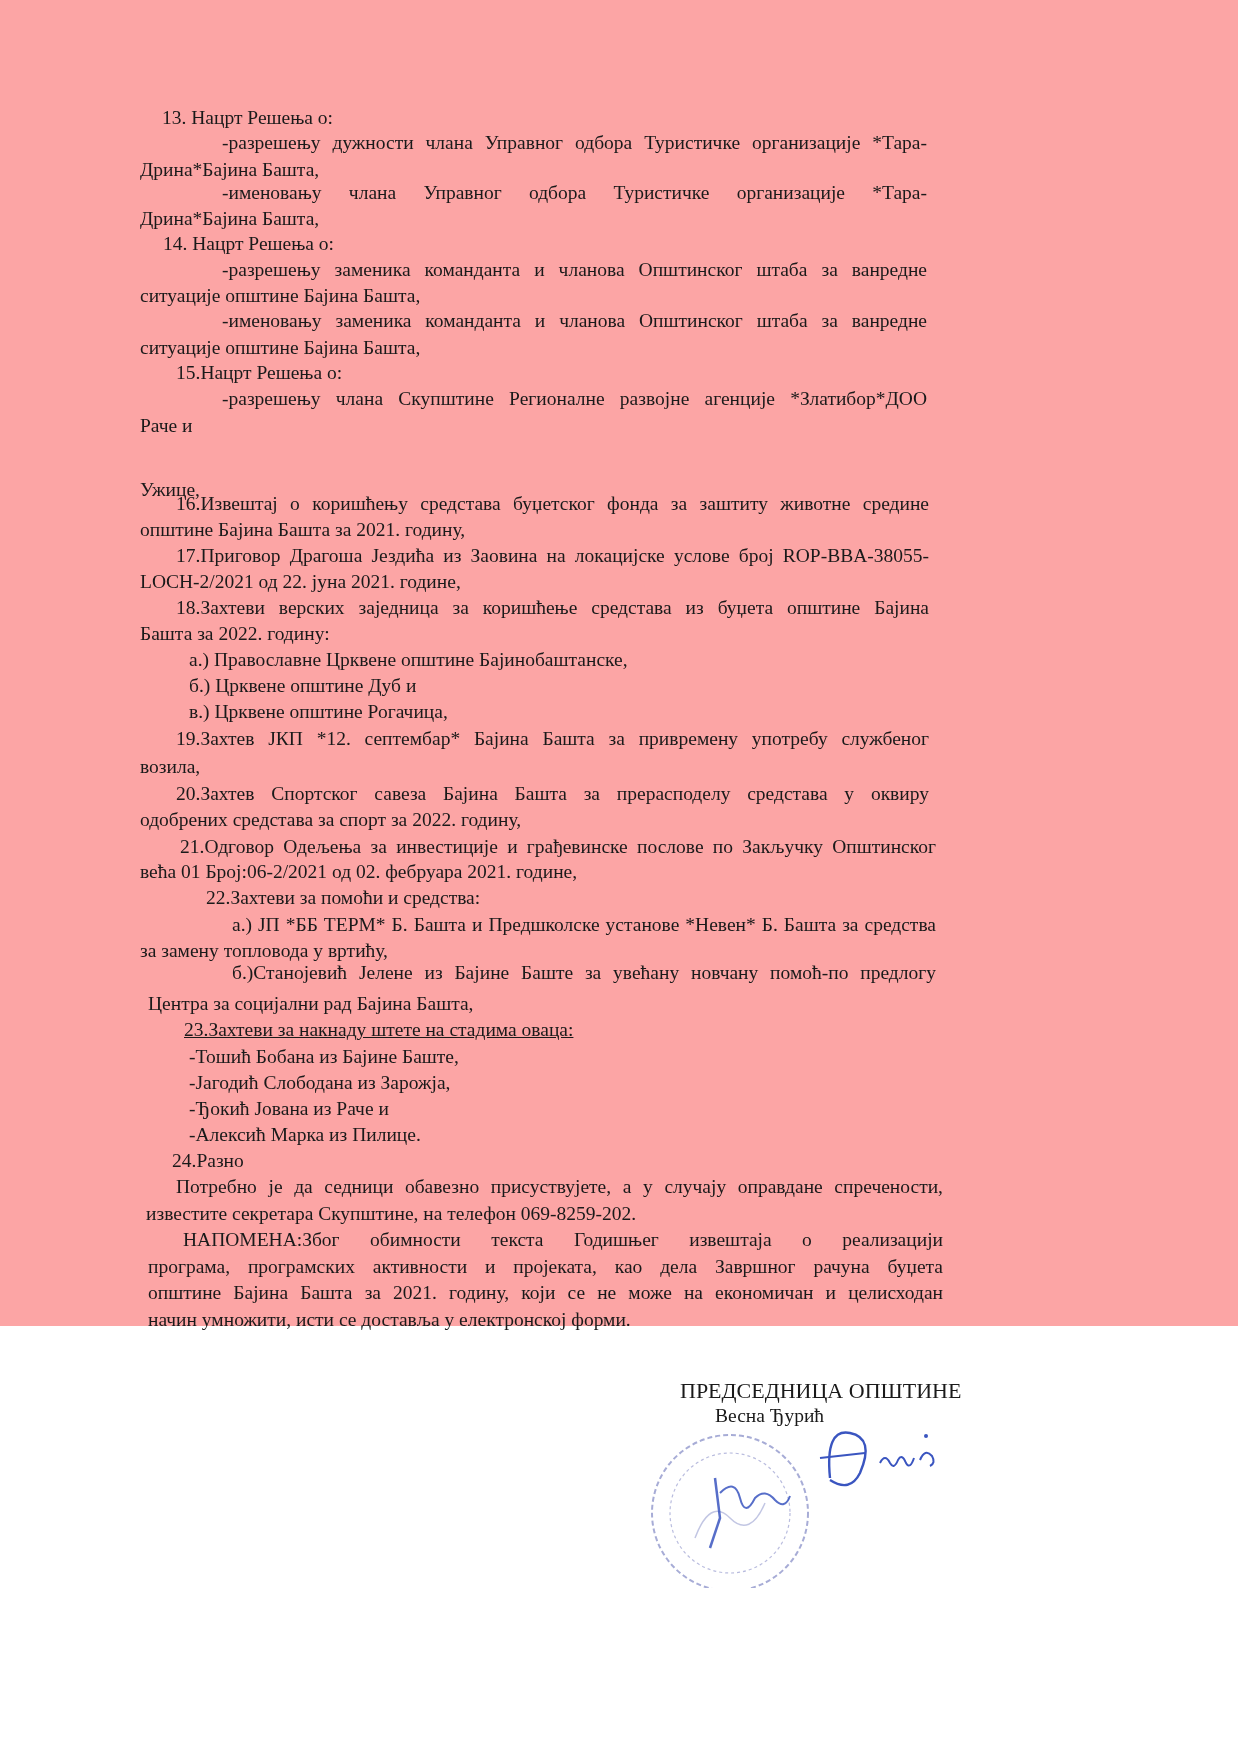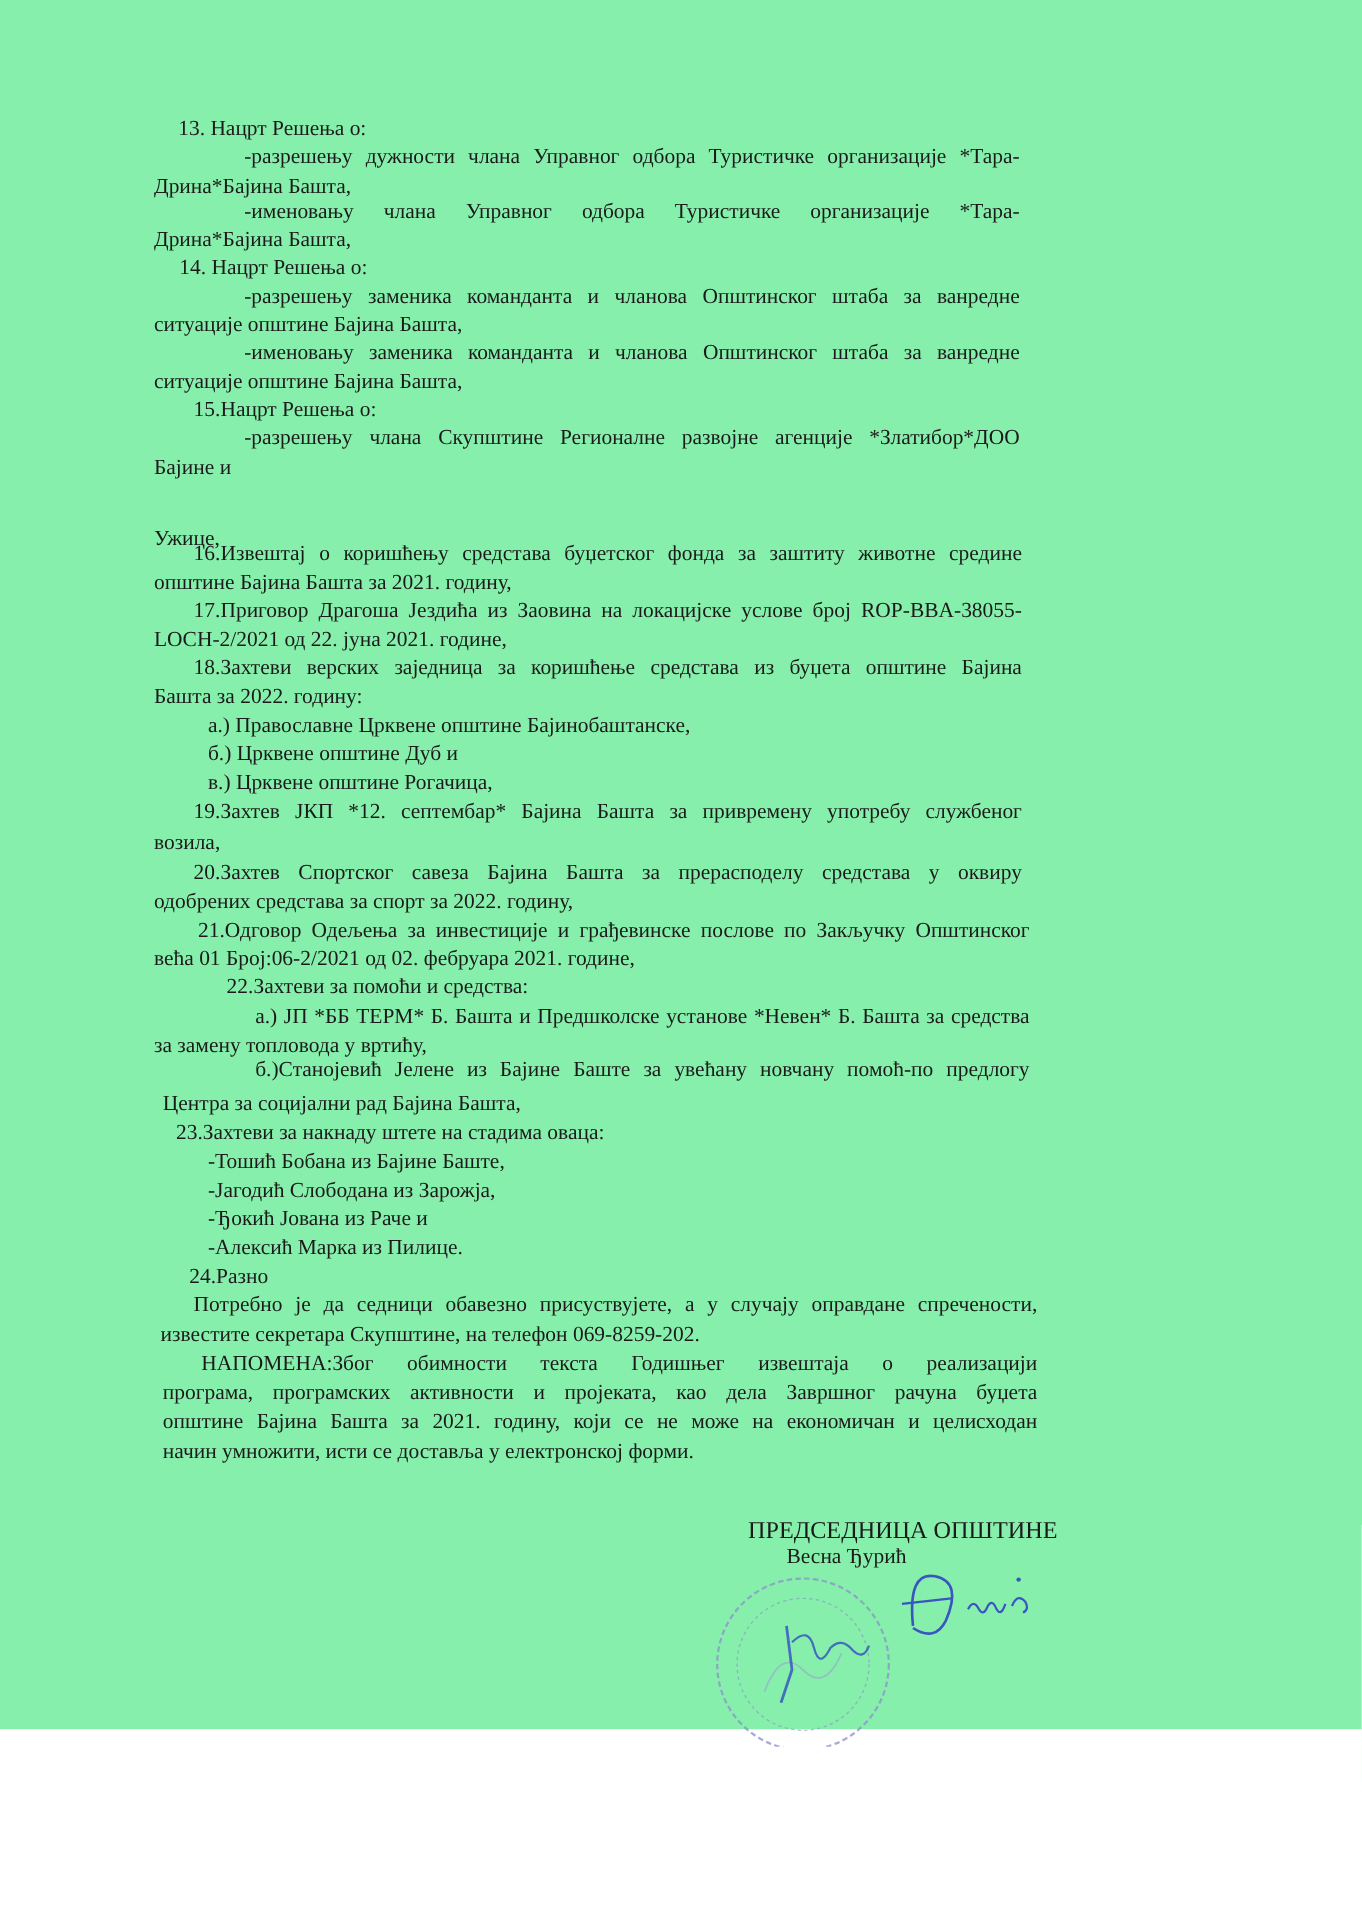--- a/index.html
+++ b/index.html
@@ -1,19 +1,19 @@
 <!DOCTYPE html>
 <html><head>
   <meta charset="utf-8">
   <style>
     html, body { margin: 0; padding: 0; background: #ffffff; }
     body { width: 1238px; height: 1750px; position: relative; overflow: hidden; }
     .page {
-      position: absolute; left: 0; top: 0; width: 1238px; height: 1572px;
-      background: #86efac;
+      position: absolute; left: 0; top: 0; width: 1238px; height: 1326px;
+      background: #fca5a5;
       font-family: "Liberation Serif", "DejaVu Serif", serif;
       color: #1a1a1a;
       font-size: 19.5px;
     }
     .ln {
       position: absolute;
       white-space: nowrap;
       line-height: 1;
     }
     .just { text-align: justify; text-align-last: justify; }
@@ -37,21 +37,21 @@
   <div class="ln" style="left:140px;top:209px;">Дрина*Бајина Башта,</div>
 
   <div class="ln" style="left:163px;top:234px;">14. Нацрт Решења о:</div>
   <div class="ln just" style="left:222px;top:260px;width:705px;">-разрешењу заменика команданта и чланова Општинског штаба за ванредне</div>
   <div class="ln" style="left:140px;top:286px;">ситуације општине Бајина Башта,</div>
   <div class="ln just" style="left:222px;top:311px;width:705px;">-именовању заменика команданта и чланова Општинског штаба за ванредне</div>
   <div class="ln" style="left:140px;top:338px;">ситуације општине Бајина Башта,</div>
 
   <div class="ln" style="left:176px;top:363px;">15.Нацрт  Решења о:</div>
   <div class="ln just" style="left:222px;top:389px;width:705px;">-разрешењу члана Скупштине Регионалне развојне агенције *Златибор*ДОО</div>
-  <div class="ln" style="left:140px;top:416px;">Бајине и</div>
+  <div class="ln" style="left:140px;top:416px;">Раче и</div>
   <div class="ln" style="left:140px;top:468px;margin-top:12px;">Ужице,</div>
 
   <div class="ln just" style="left:176px;top:494px;width:753px;">16.Извештај о коришћењу средстава буџетског фонда за заштиту животне средине</div>
   <div class="ln" style="left:140px;top:520px;">општине Бајина Башта за 2021. годину,</div>
 
   <div class="ln just" style="left:176px;top:546px;width:753px;">17.Приговор Драгоша Јездића из Заовина на локацијске услове број ROP-BBA-38055-</div>
   <div class="ln" style="left:140px;top:572px;">LOCH-2/2021 од 22. јуна 2021. године,</div>
 
   <div class="ln just" style="left:176px;top:598px;width:753px;">18.Захтеви верских заједница за коришћење средстава из буџета општине Бајина</div>
   <div class="ln" style="left:140px;top:624px;">Башта за 2022. годину:</div>
@@ -67,21 +67,21 @@
 
   <div class="ln just" style="left:180px;top:837px;width:756px;">21.Одговор Одељења за инвестиције и грађевинске послове по Закључку Општинског</div>
   <div class="ln" style="left:140px;top:862px;">већа 01 Број:06-2/2021 од 02. фебруара 2021. године,</div>
 
   <div class="ln" style="left:176px;top:888px;margin-left:30px;">22.Захтеви за помоћи и средства:</div>
   <div class="ln just" style="left:232px;top:915px;width:704px;">а.) ЈП *ББ ТЕРМ* Б. Башта и Предшколске установе *Невен* Б. Башта за средства</div>
   <div class="ln" style="left:140px;top:941px;">за замену топловода у вртићу,</div>
   <div class="ln just" style="left:232px;top:963px;width:704px;">б.)Станојевић Јелене из Бајине Баште за увећану новчану помоћ-по предлогу</div>
   <div class="ln" style="left:148px;top:994px;">Центра за социјални рад Бајина Башта,</div>
 
-  <div class="ln" style="left:160px;top:1020px;">23.Захтеви за накнаду штете на стадима оваца:</div>
+  <div class="ln" style="left:184px;top:1020px;text-decoration:underline;">23.Захтеви за накнаду штете на стадима оваца:</div>
   <div class="ln" style="left:189px;top:1047px;">-Тошић Бобана из Бајине Баште,</div>
   <div class="ln" style="left:189px;top:1073px;">-Јагодић Слободана из Зарожја,</div>
   <div class="ln" style="left:189px;top:1099px;">-Ђокић Јована из Раче и</div>
   <div class="ln" style="left:189px;top:1125px;">-Алексић Марка из Пилице.</div>
 
   <div class="ln" style="left:172px;top:1151px;">24.Разно</div>
 
   <div class="ln just" style="left:176px;top:1177px;width:767px;">Потребно је да седници обавезно присуствујете, а у случају оправдане спречености,</div>
   <div class="ln" style="left:146px;top:1204px;">известите секретара Скупштине, на телефон 069-8259-202.</div>
 

